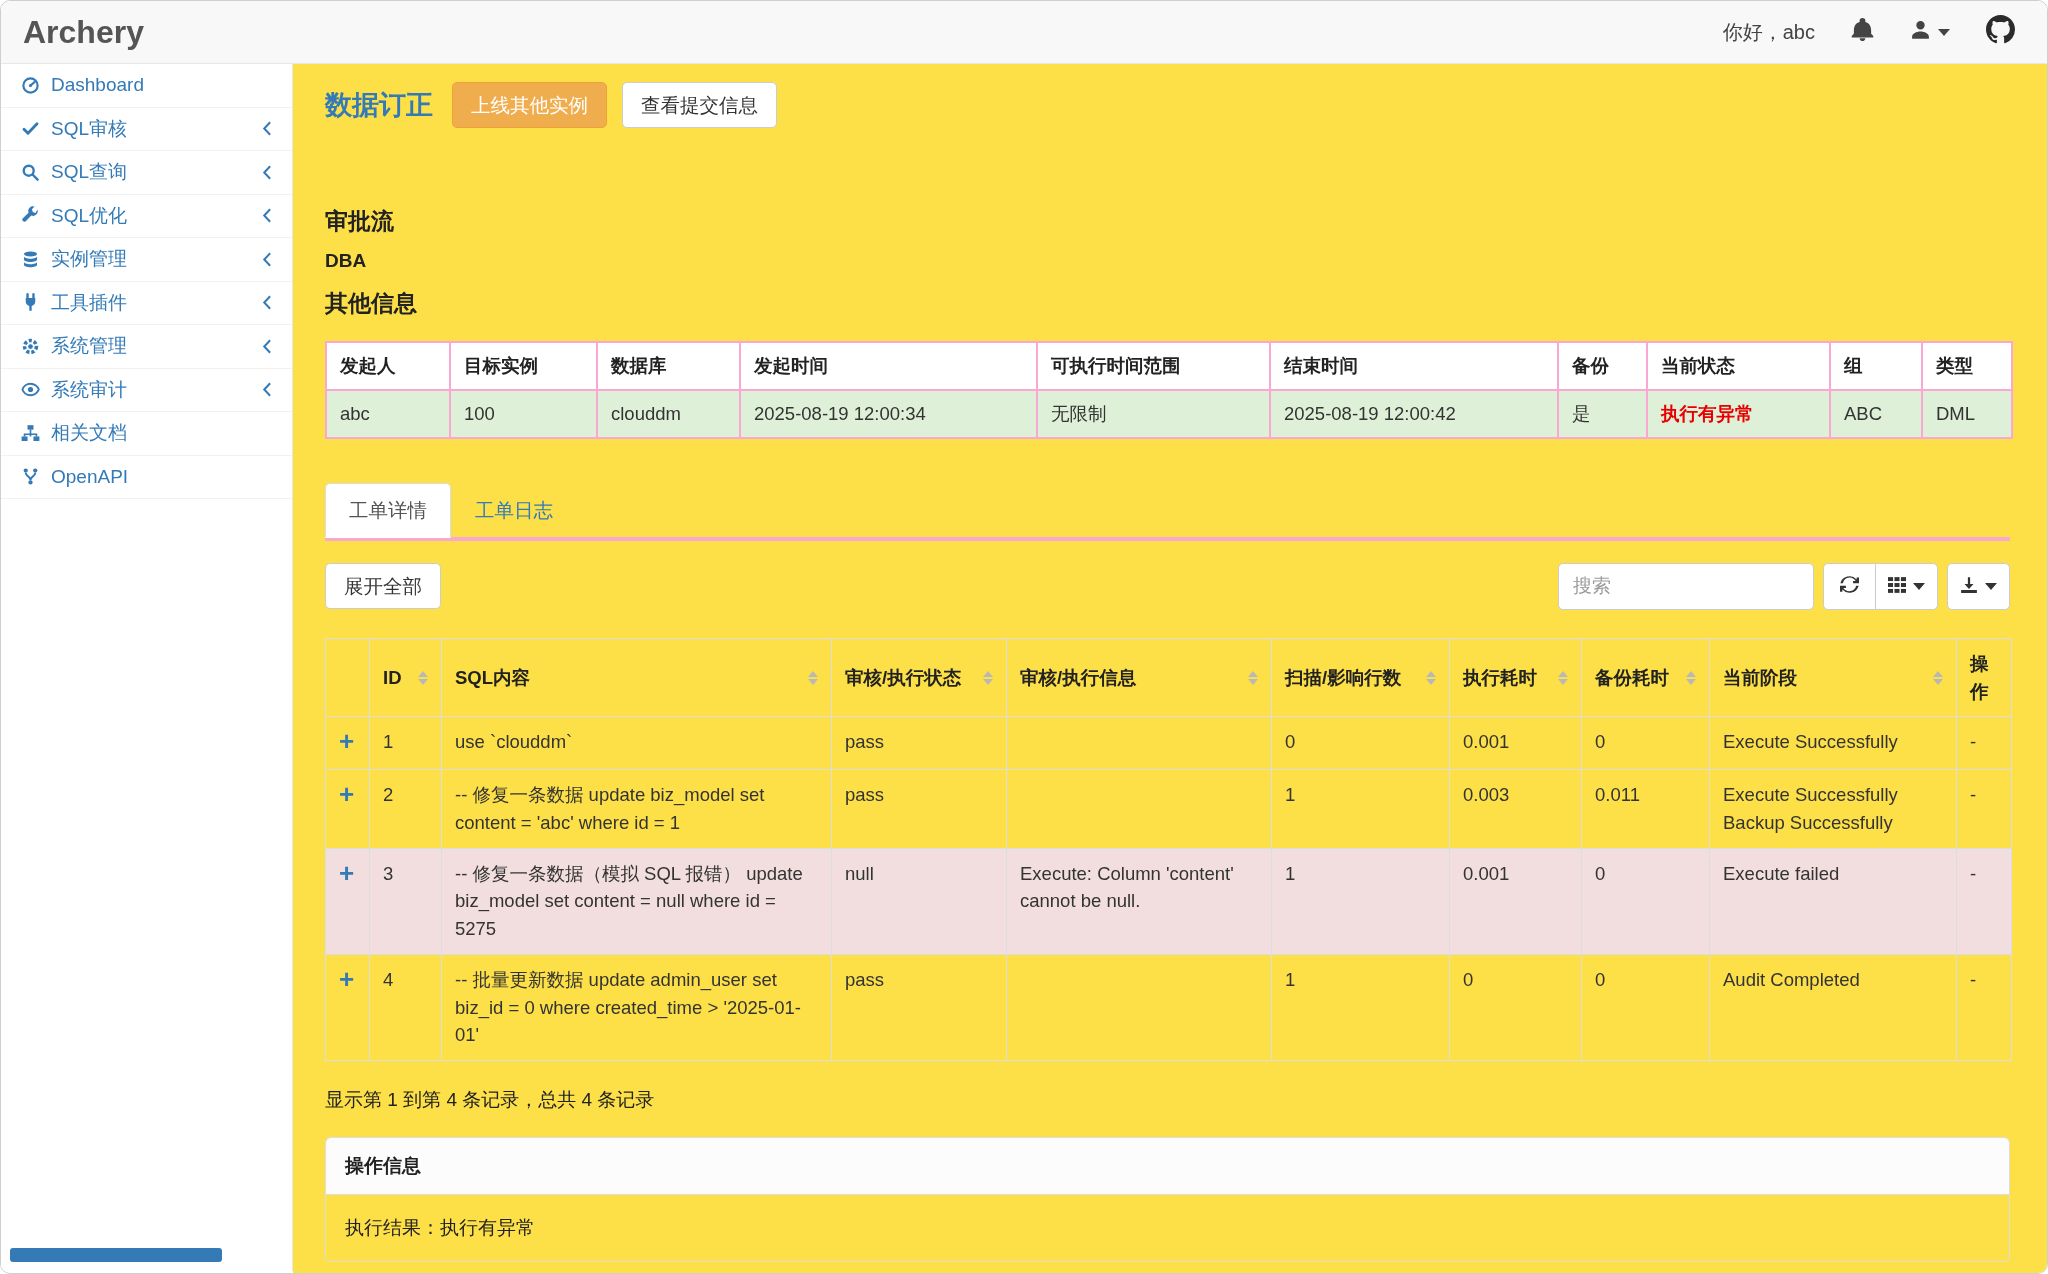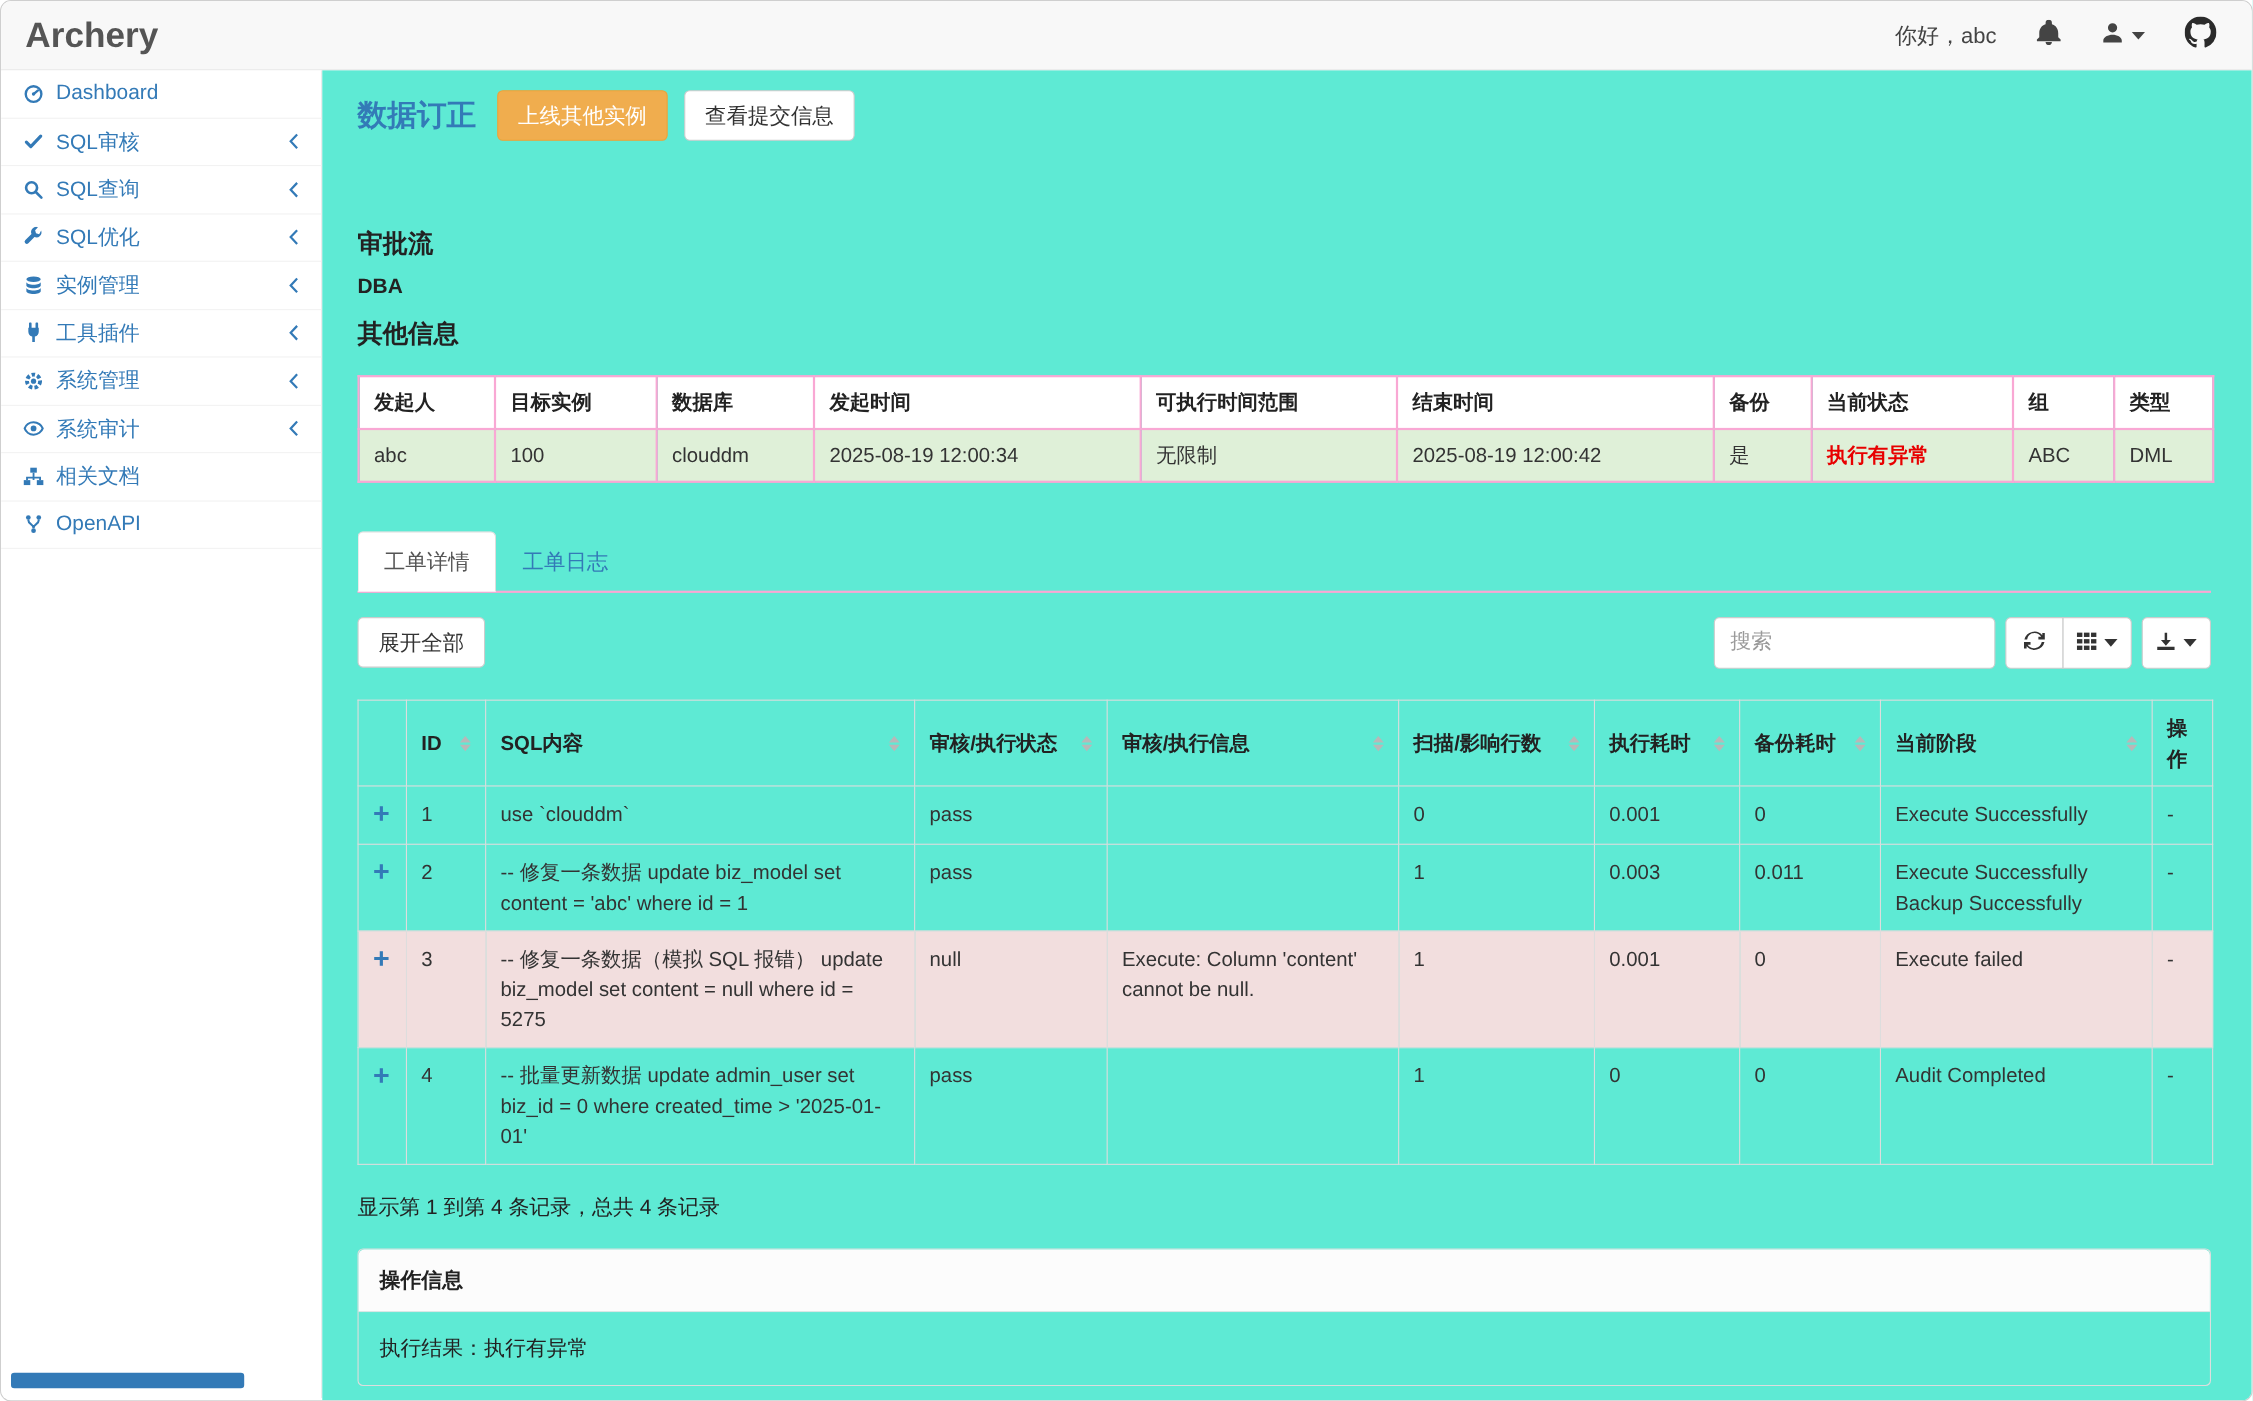--- a/index.html
+++ b/index.html
@@ -16,40 +16,40 @@
   .caret { display: inline-block; width: 0; height: 0; border-left: 6px solid transparent; border-right: 6px solid transparent; border-top: 7px solid currentColor; margin-left: 7px; }
 
   
   .sidebar { position: absolute; top: 63px; left: 0; bottom: 2px; width: 292px; background: #fff; border-right: 1px solid #e7e7e7; }
   .side-item { display: flex; align-items: center; height: 43.5px; padding: 0 20px 0 20px; border-bottom: 1px solid #f2f2f2; color: #337ab7; font-size: 19px; cursor: pointer; }
   .side-item .icn { width: 30px; display: inline-flex; align-items: center; }
   .side-item .chev { margin-left: auto; display: inline-flex; color: #337ab7; }
   .sidebar-bottom-bar { position: absolute; left: 9px; bottom: 9px; width: 212px; height: 14px; background: #337ab7; border-radius: 3px; }
 
   
-  .main { position: absolute; top: 63px; left: 292px; right: 0; bottom: 0; background: #5eead4; padding: 18px 37px 16px 32px; overflow: hidden; }
+  .main { position: absolute; top: 63px; left: 292px; right: 0; bottom: 0; background: #fde047; padding: 18px 37px 16px 32px; overflow: hidden; }
 
   .title-row { display: flex; align-items: center; gap: 15px; }
   .page-title { color: #337ab7; font-size: 27px; font-weight: bold; margin-right: 4px; }
 
   .btn { display: inline-flex; align-items: center; justify-content: center; height: 46px; padding: 0 18px; font-size: 19.5px; border-radius: 5px; border: 1px solid #ccc; background: #fff; color: #333; cursor: pointer; white-space: nowrap; }
   .btn-warning { background: #f0ad4e; border-color: #eea236; color: #fff; }
 
   .sec-approval { margin-top: 78px; font-size: 23px; font-weight: bold; color: #222; }
   .approval-value { margin-top: 13px; font-size: 19px; font-weight: bold; color: #222; }
   .sec-other { margin-top: 16px; font-size: 23px; font-weight: bold; color: #222; }
 
   table.grid { border-collapse: collapse; width: 100%; table-layout: fixed; margin-top: 22px; }
   .grid th, .grid td { border: 2px solid #f9a8d4; padding: 10px 13px; font-size: 18.5px; text-align: left; vertical-align: middle; line-height: 1.4; overflow: hidden; }
   .grid thead th { font-weight: bold; color: #222; background: #fff; }
   .row-success td { background: #dff0d8; }
   .status-red { color: #e80000; font-weight: bold; }
 
   
-  .tabs { display: flex; align-items: flex-end; border-bottom: 2px solid #f9a8d4; margin-top: 44px; }
+  .tabs { display: flex; align-items: flex-end; border-bottom: 4px solid #f9a8d4; margin-top: 44px; }
   .tab { padding: 13px 23px; font-size: 19.5px; cursor: pointer; border: 1px solid transparent; margin-bottom: -1px; }
   .tab.active { background: #fff; border-color: #ddd; border-bottom-color: #fff; border-radius: 5px 5px 0 0; color: #555; }
   .tab.link { color: #337ab7; }
 
   
   .toolbar { display: flex; align-items: center; justify-content: space-between; margin-top: 22px; }
   .toolbar-right { display: flex; align-items: center; gap: 9px; }
   .search-input { width: 256px; height: 47px; padding: 0 14px; font-size: 19px; border: 1px solid #ccc; border-radius: 5px; color: #333; outline: none; margin-left: 14px; }
   .search-input::placeholder { color: #9a9a9a; }
   .tool-btn { height: 47px; min-width: 53px; padding: 0 12px; display: inline-flex; align-items: center; justify-content: center; border: 1px solid #ccc; background: #fff; border-radius: 5px; color: #333; cursor: pointer; }

